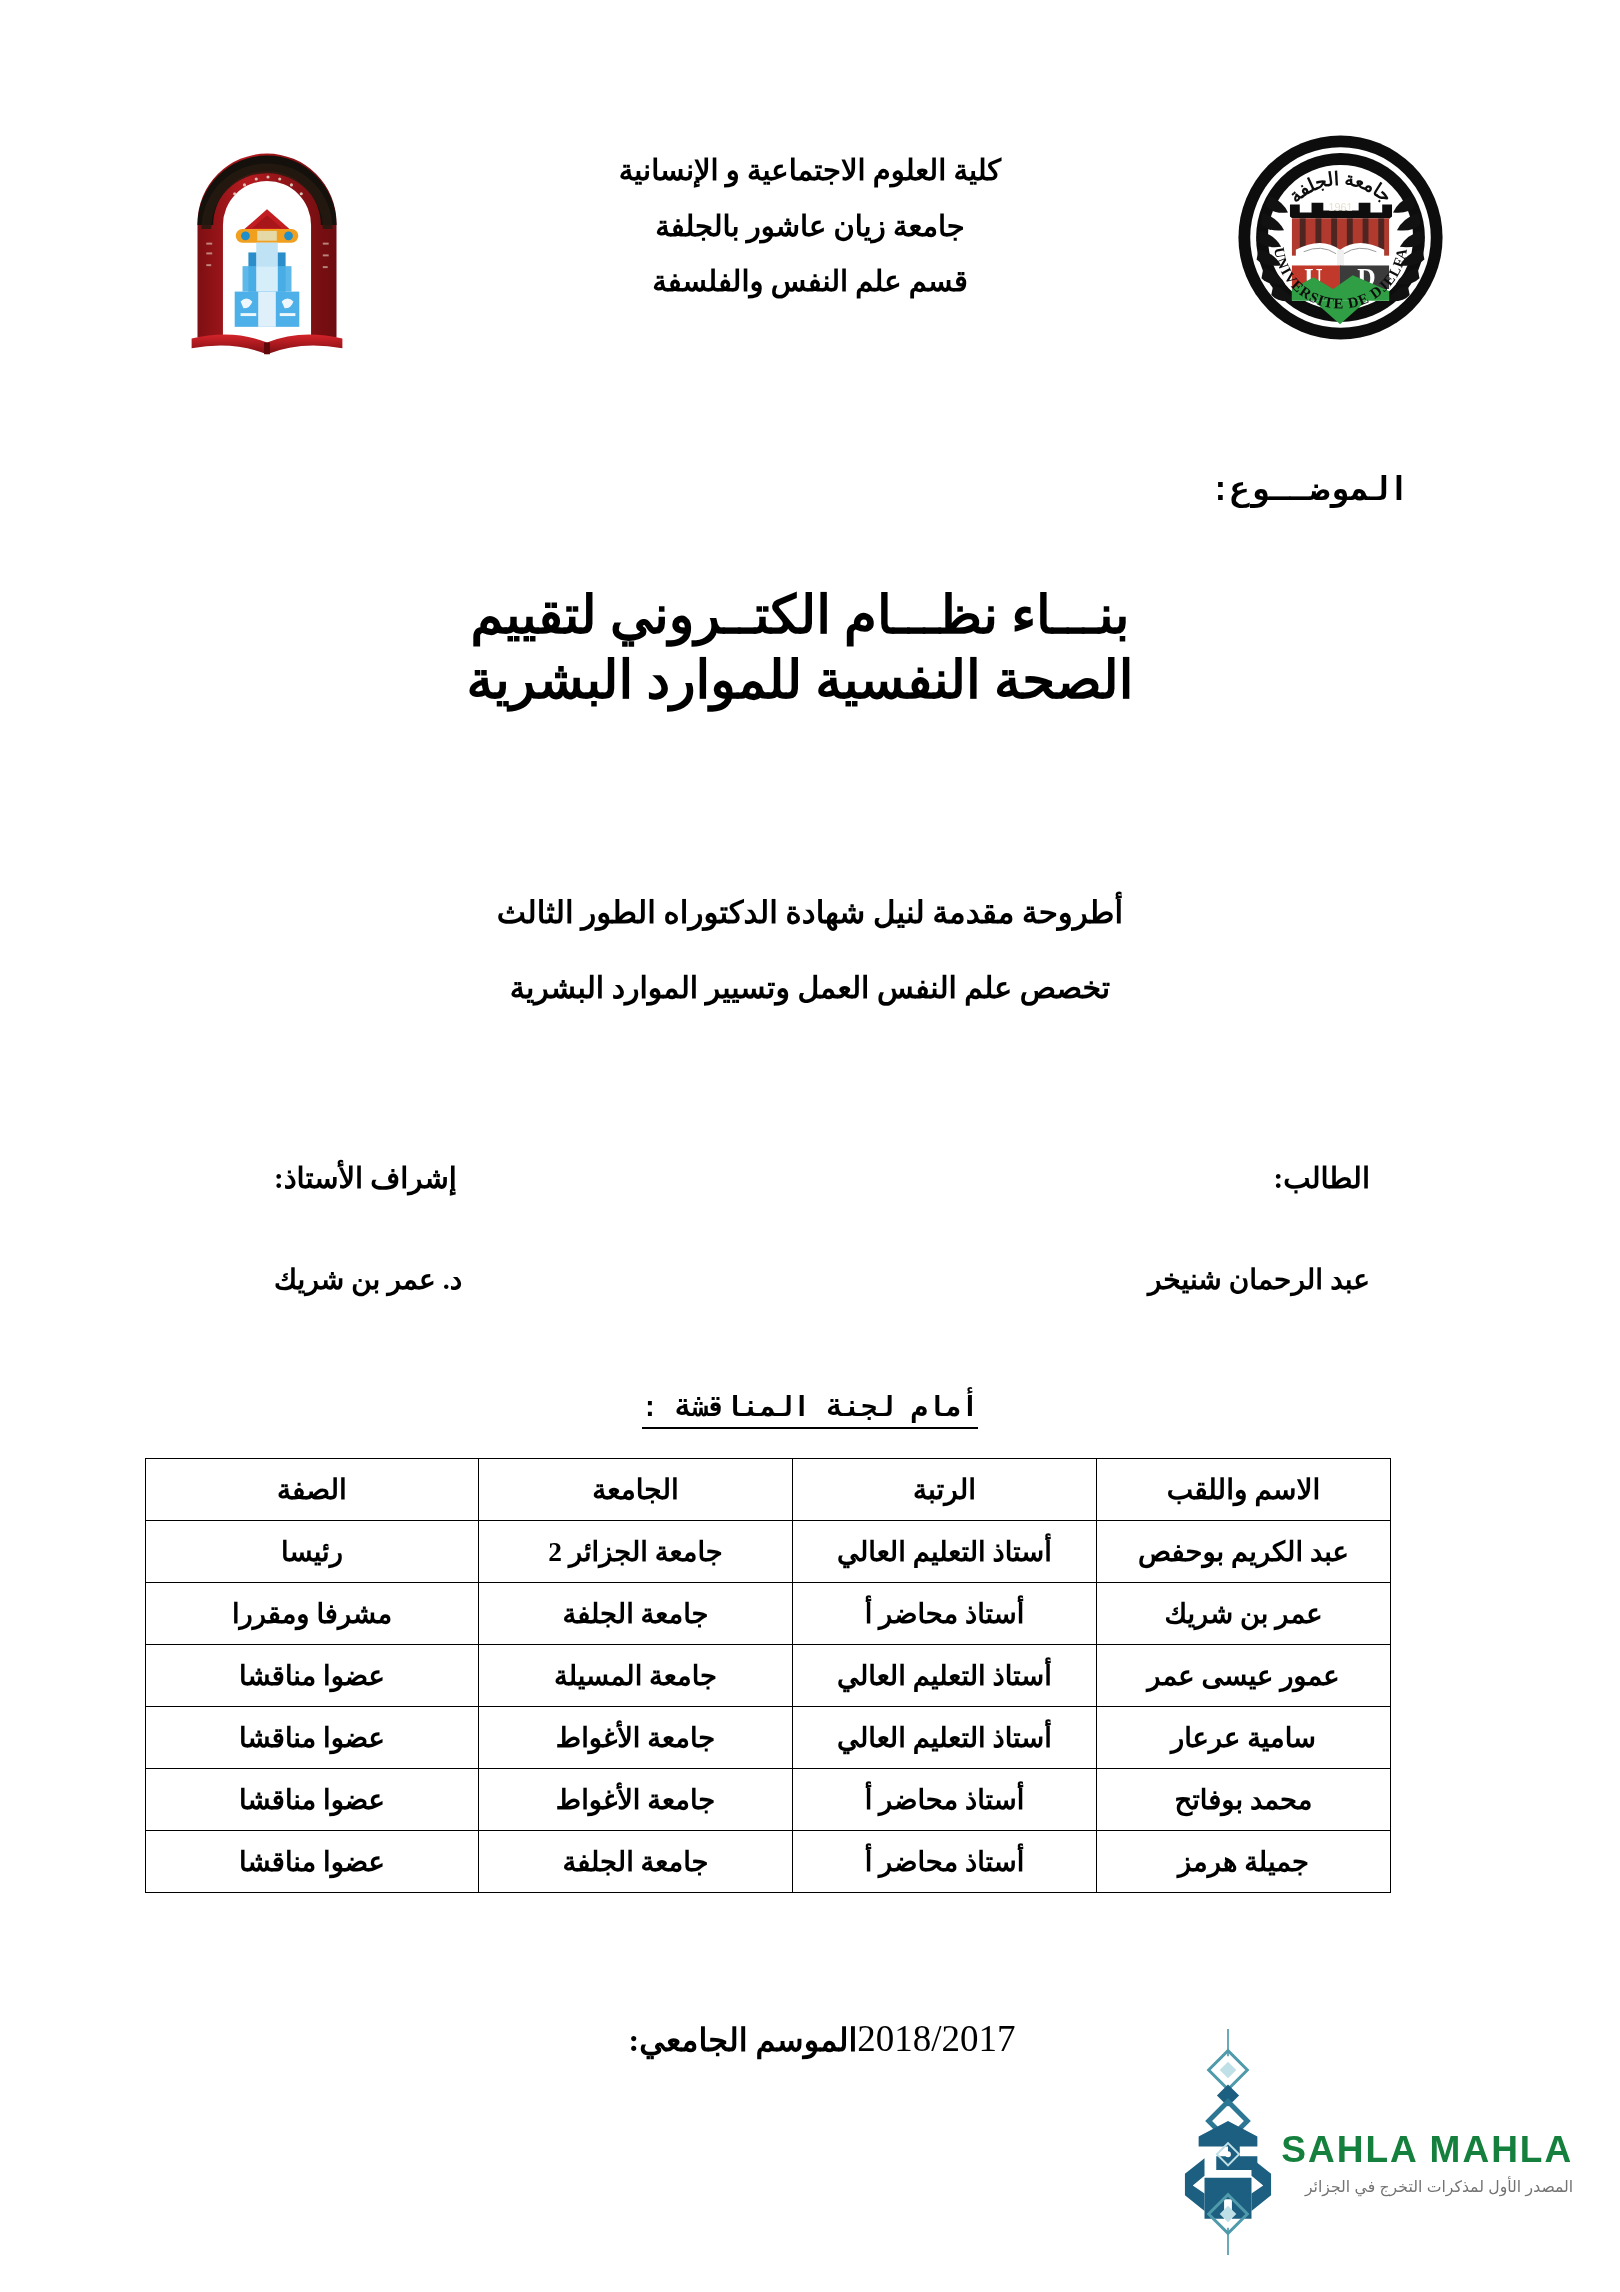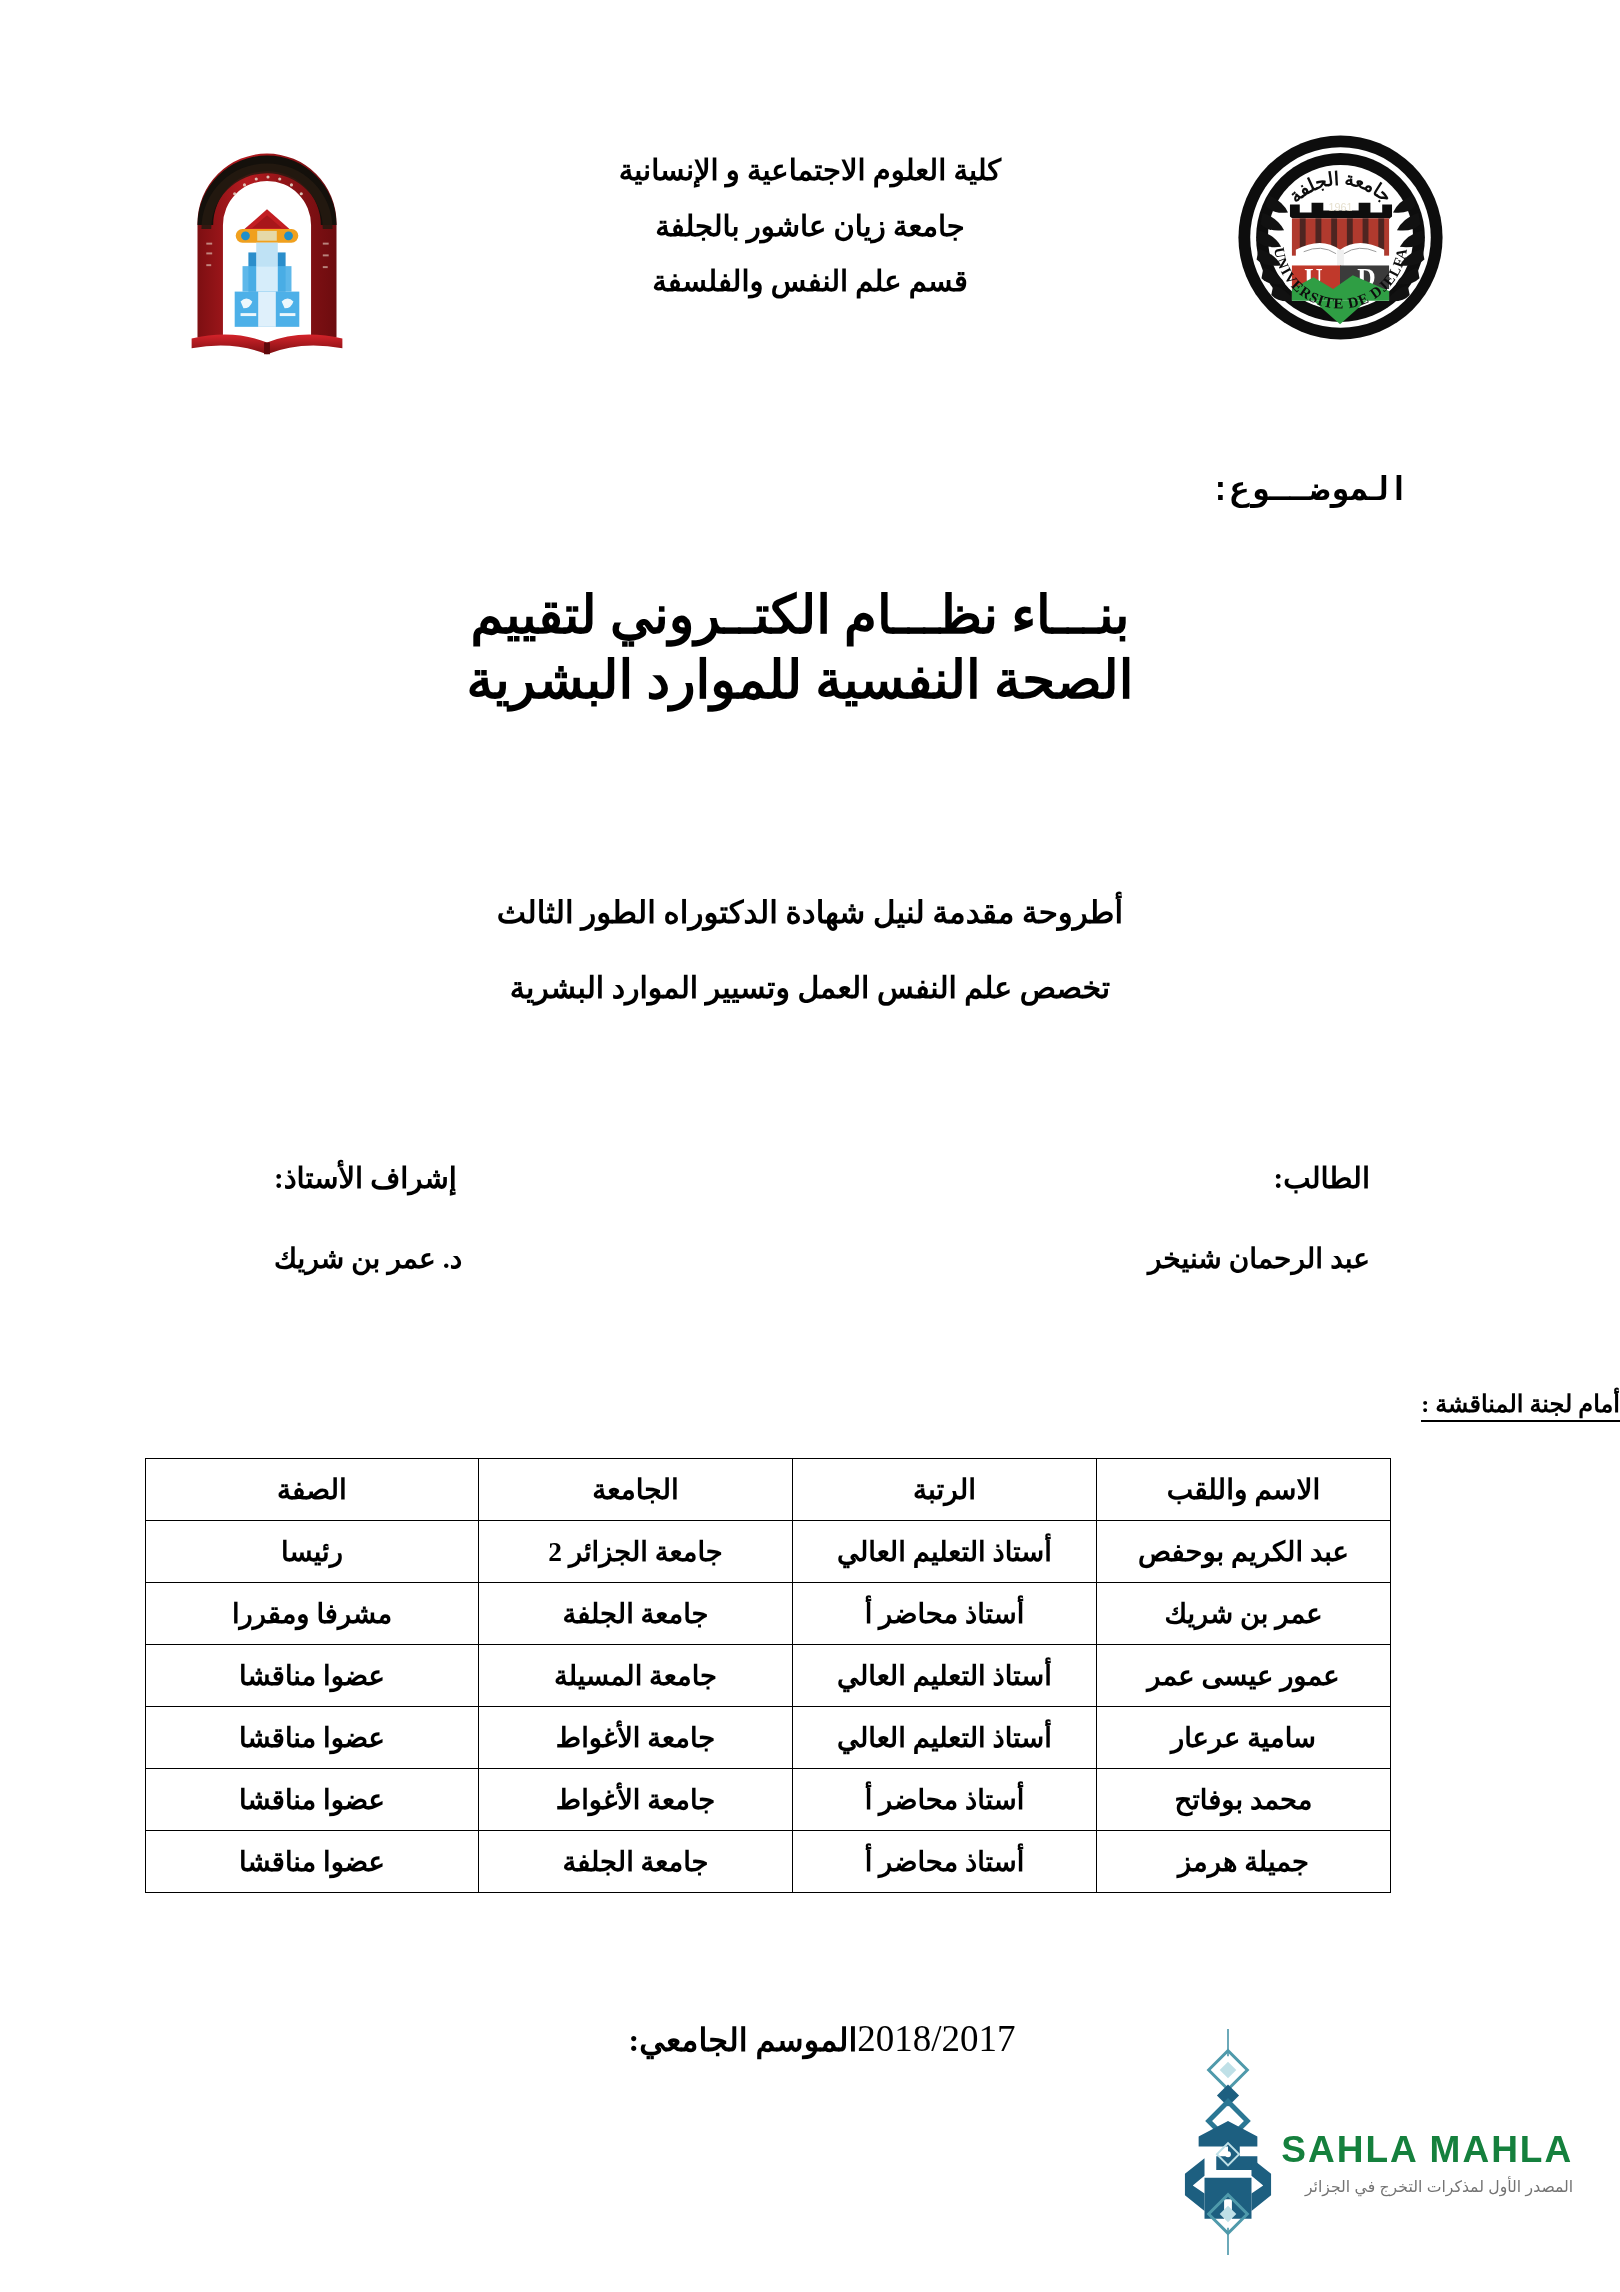--- a/index.html
+++ b/index.html
@@ -123,38 +123,39 @@
   .people-col {
     position: absolute;
     font-family: "Liberation Serif", "DejaVu Serif", serif;
     direction: rtl;
   }
   .people-col.student { right: 250px; text-align: right; }
   .people-col.supervisor { left: 274px; text-align: left; }
   .people-head {
     font-weight: bold;
     font-size: 29px;
-    margin-bottom: 47px;
+    margin-bottom: 68px;
     white-space: nowrap;
   }
   .people-name {
     font-weight: bold;
     font-size: 28px;
     white-space: nowrap;
   }
 
   
   .jury-caption {
     position: absolute;
     top: 1390px;
     left: 0;
     right: 0;
-    font-family: Liberation Serif, serif;
-    font-weight: bold;
-    font-size: 24px;
+    text-align: center;
+    font-family: Liberation Mono, monospace;
+    font-weight: bold;
+    font-size: 28px;
     direction: rtl;
   }
   .jury-caption span {
     border-bottom: 2px solid #000;
     padding-bottom: 2.9px;
   }
 
   table.jury {
     position: absolute;
     top: 1458px;

